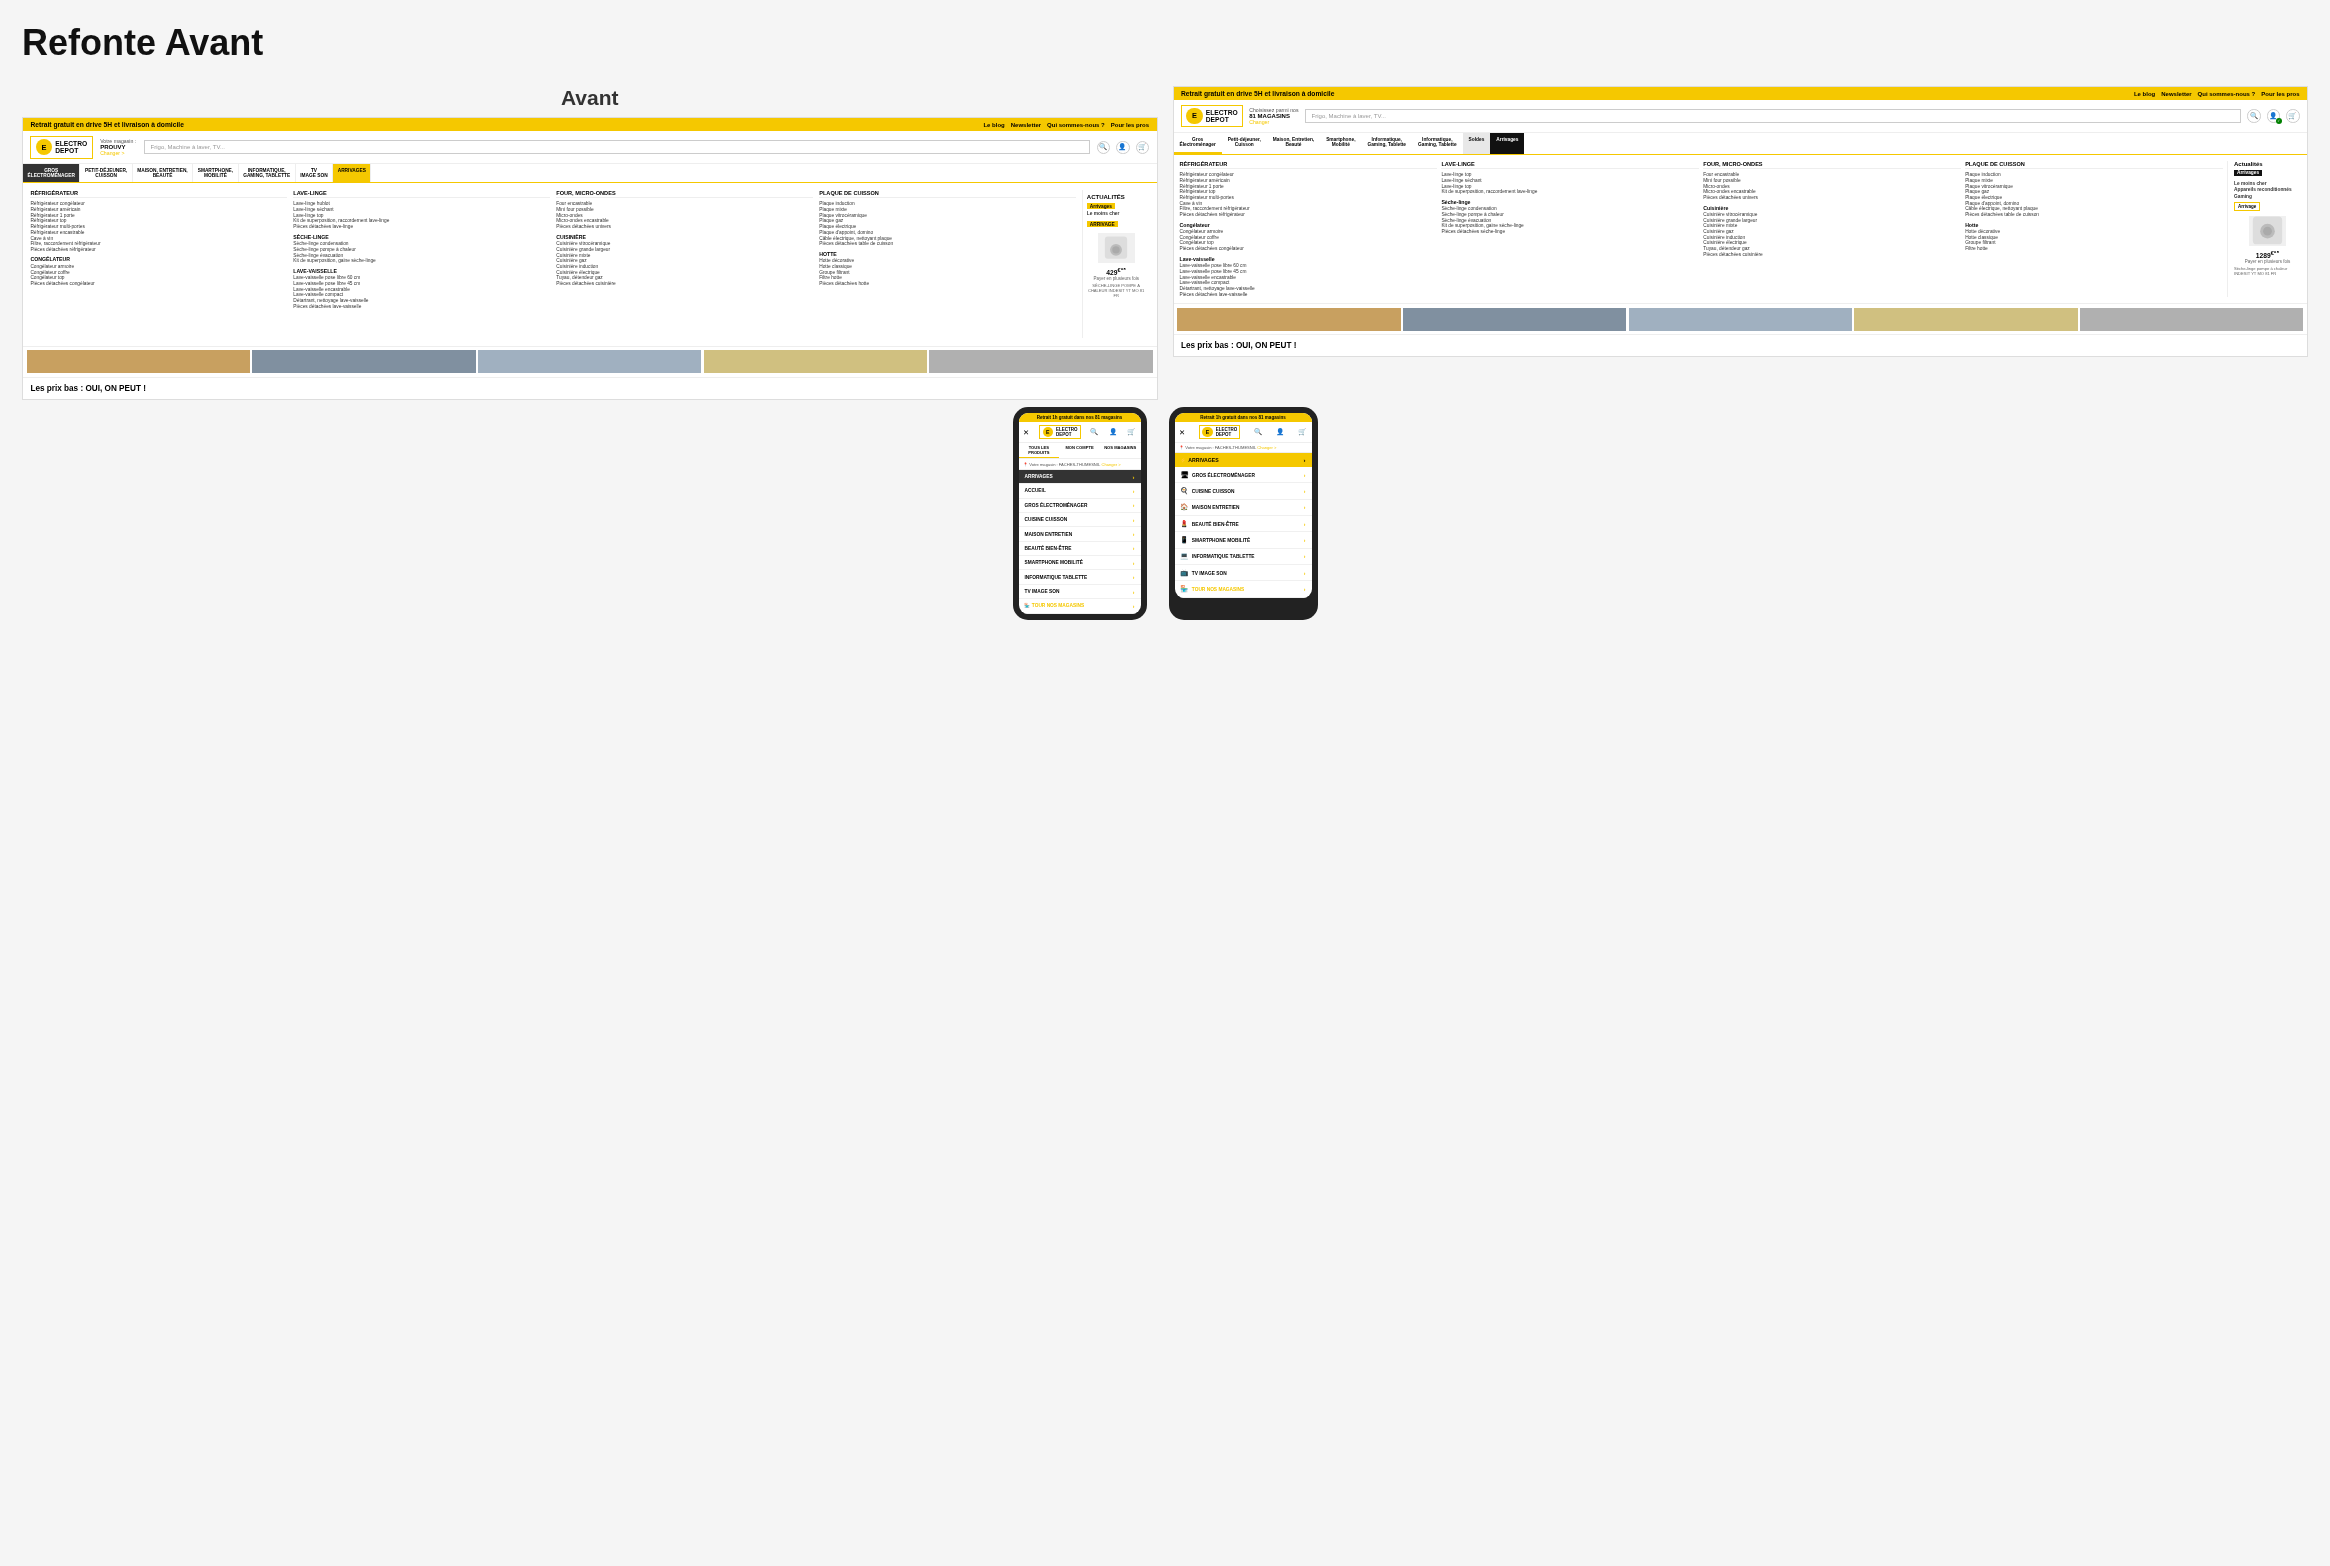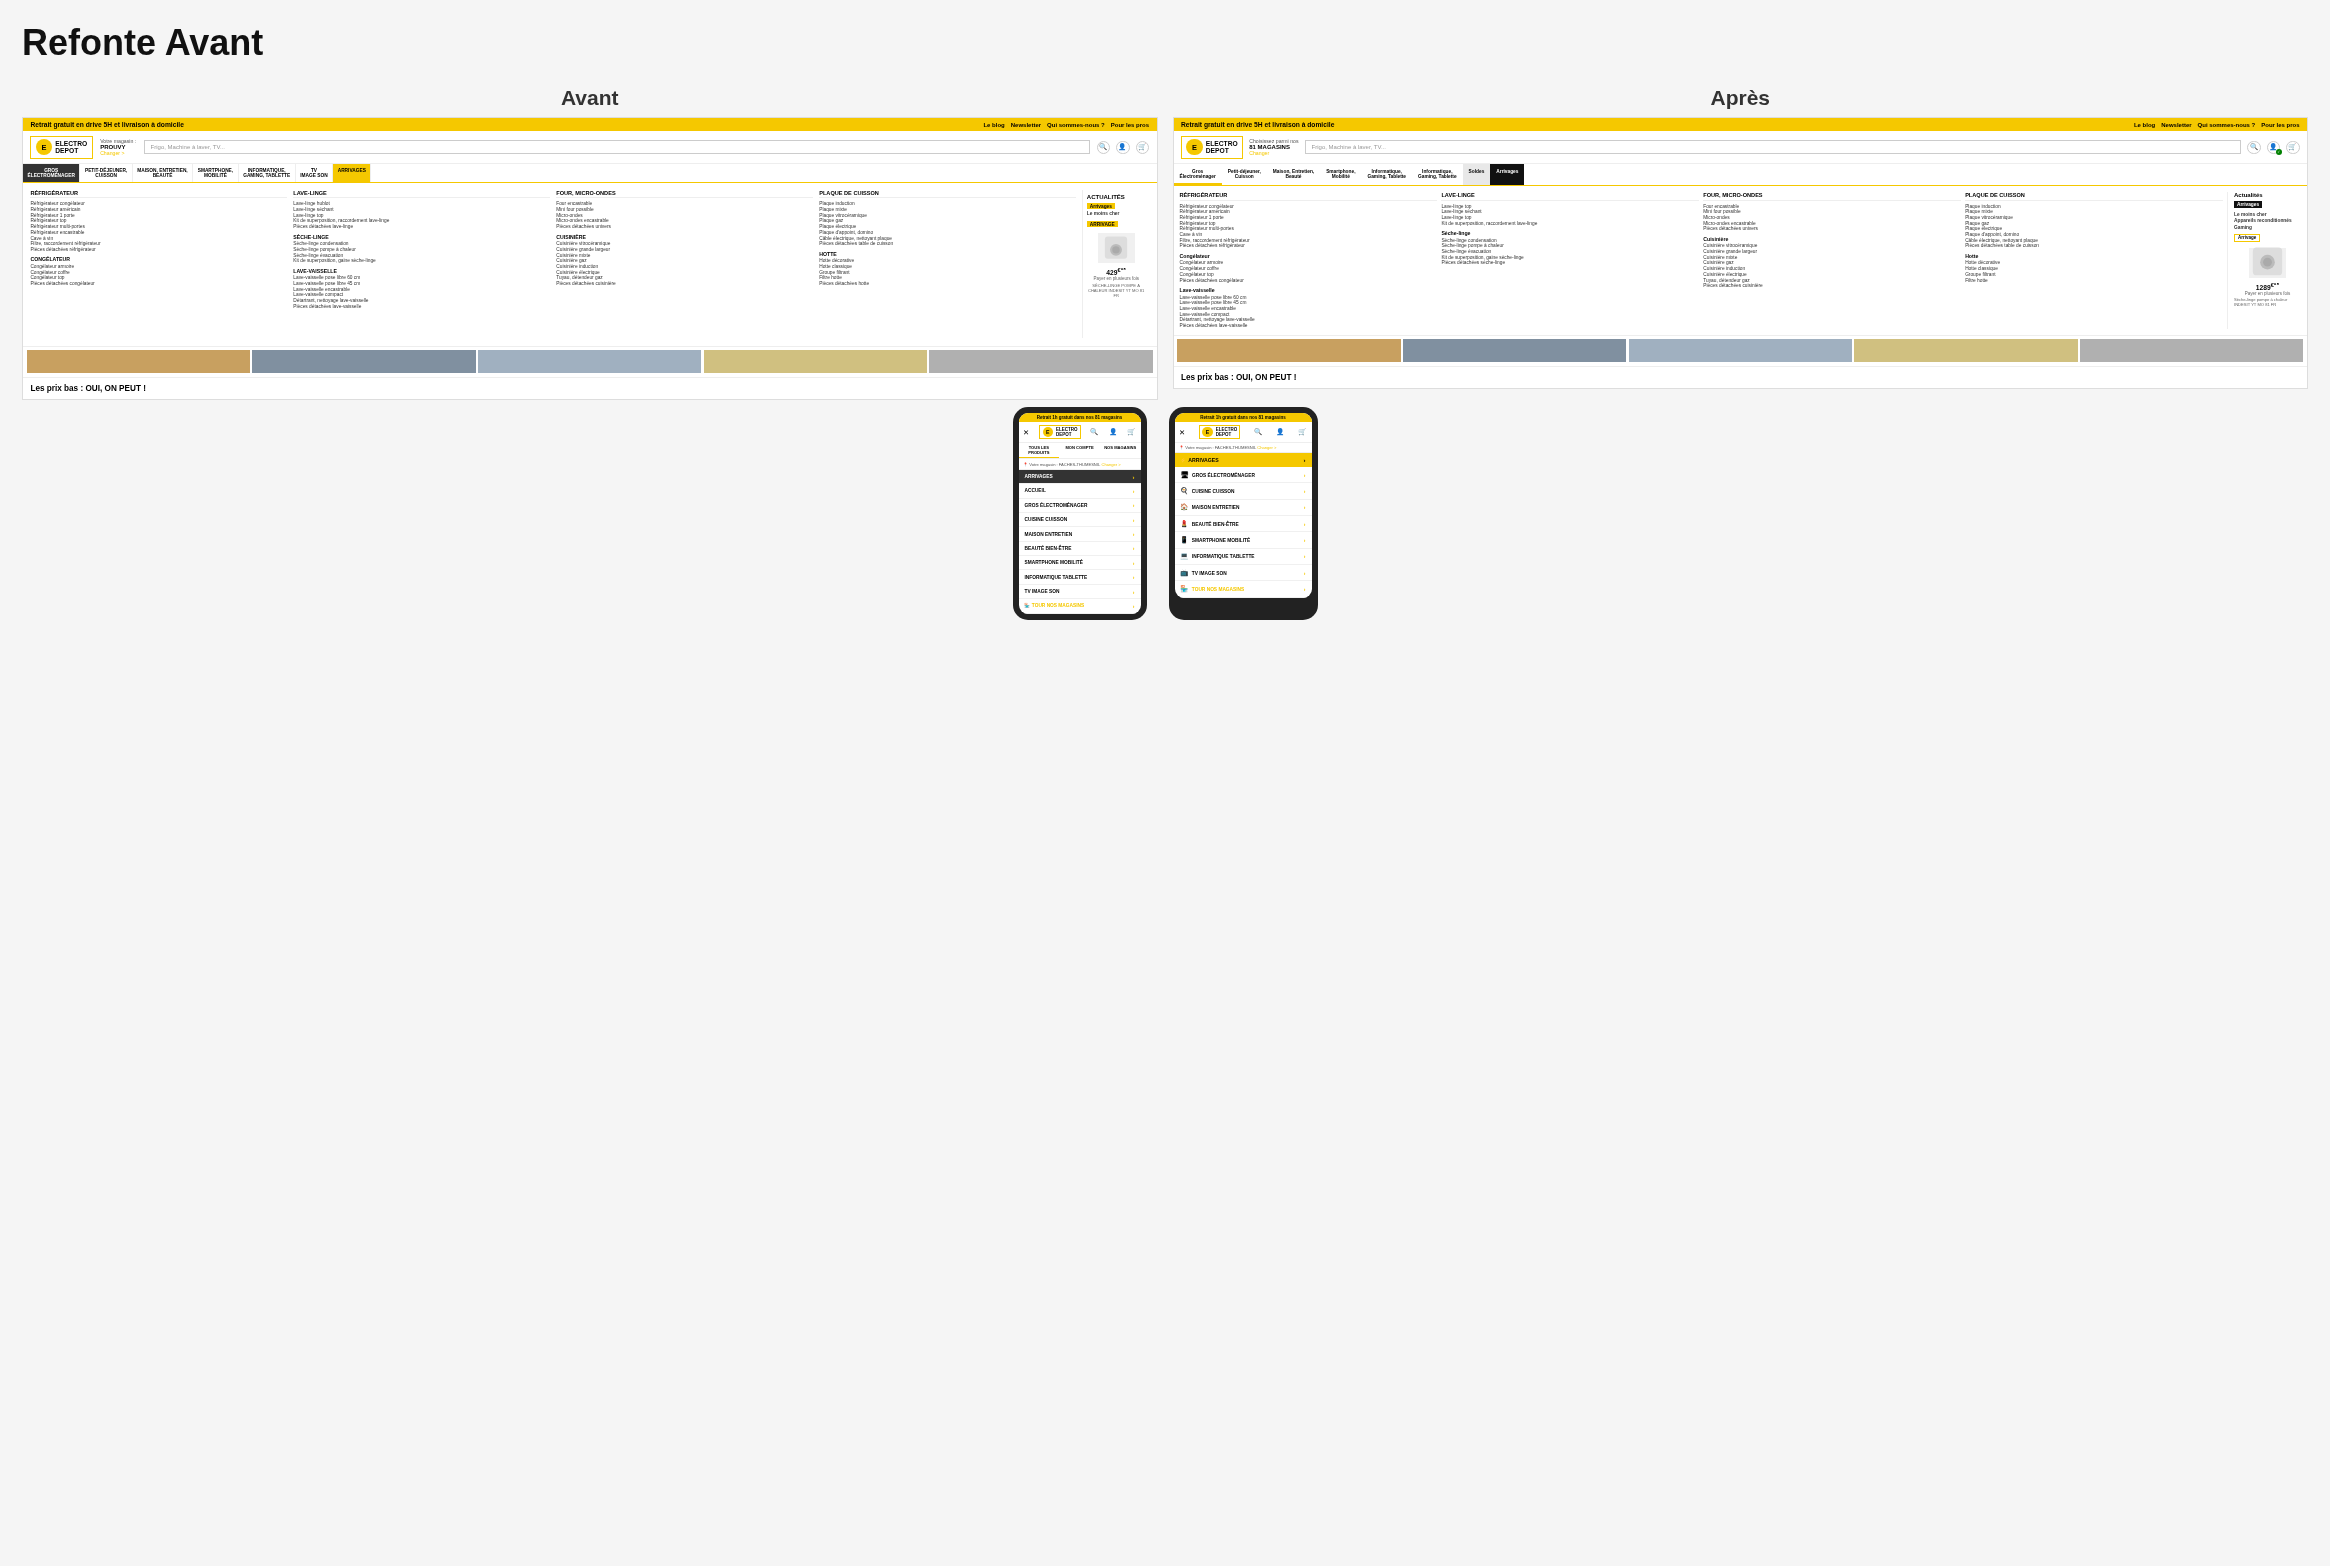--- a/index.html
+++ b/index.html
@@ -251,21 +251,20 @@
         <div class="promo-img-placeholder" style="background:#8090a0;"></div>
         <div class="promo-img-placeholder" style="background:#a0b0c0;"></div>
         <div class="promo-img-placeholder" style="background:#d0c080;"></div>
         <div class="promo-img-placeholder" style="background:#b0b0b0;"></div>
       </div>
       <div class="bottom-tagline">Les prix bas : OUI, ON PEUT !</div>
     </div>
   </div>
 
   <div style="flex:1;">
-    <div class="section-label">Après</div>
     <div class="mock-container">
 
       <div class="promo-bar">
         <span>Retrait gratuit en drive 5H et livraison à domicile</span>
         <div class="promo-links">
           <span style="cursor:pointer;">Le blog</span>
           <span style="cursor:pointer;">Newsletter</span>
           <span style="cursor:pointer;">Qui sommes-nous ?</span>
           <span style="cursor:pointer;">Pour les pros</span>
         </div>

